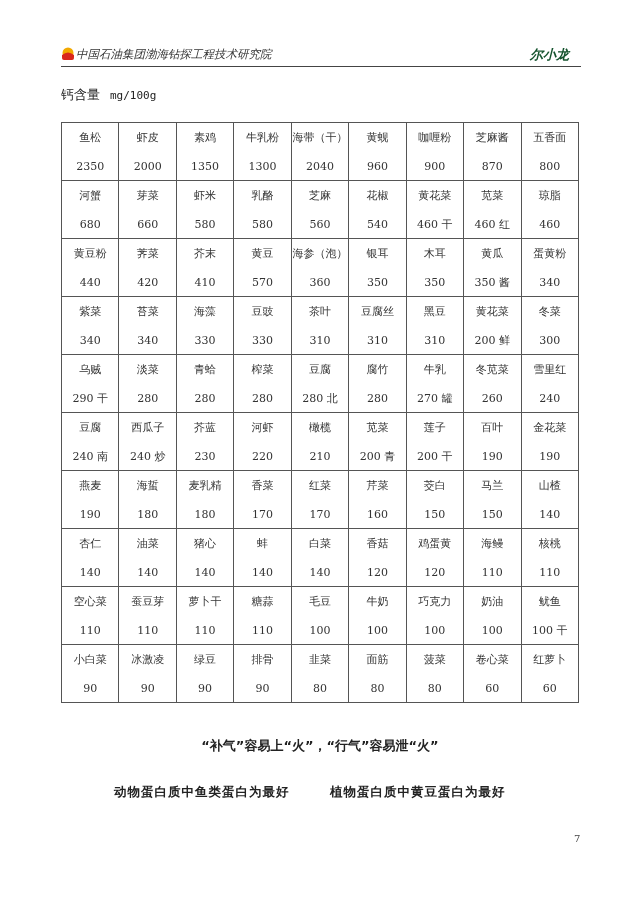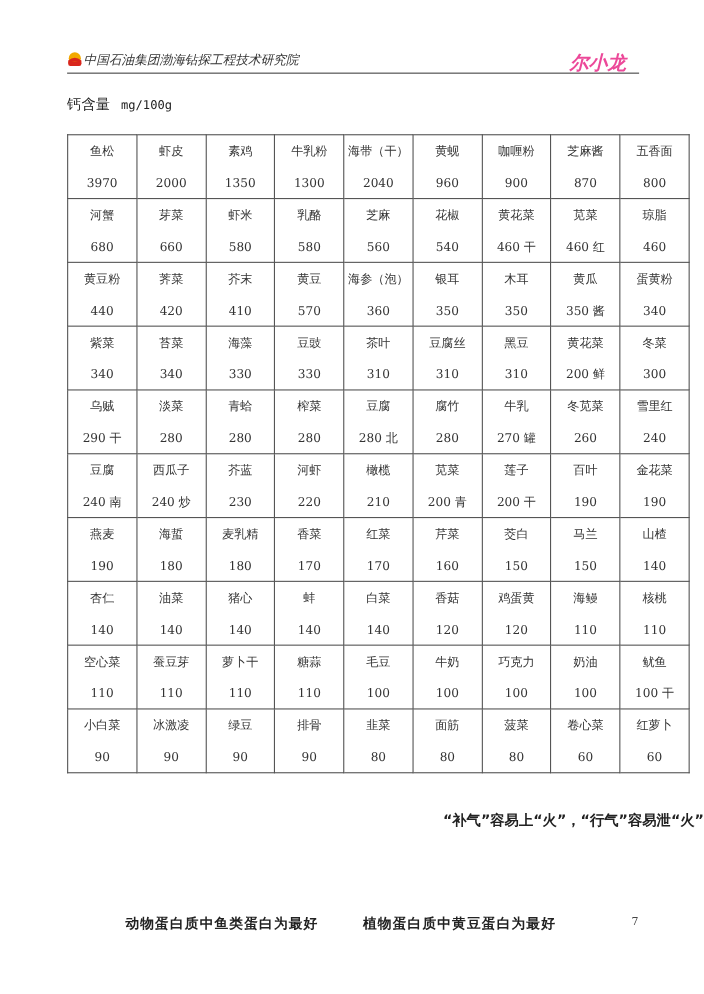--- a/index.html
+++ b/index.html
@@ -2,33 +2,33 @@
 <html><head>
 <meta charset="utf-8">
 <style>
   html, body { margin:0; padding:0; background:#ffffff; }
   body { width:640px; height:904px; position:relative; overflow:hidden;
          font-family:"DejaVu Serif", "Liberation Serif", serif; color:#222; }
   .header { position:absolute; left:61px; top:44px; width:520px; height:22px;
             border-bottom:1.5px solid #444;font-style:italic; }
   .logo { position:absolute; left:0; top:3px; width:14px; height:14px; }
   .org { position:absolute; left:15px; top:3px; font-size:11.5px; color:#333; }
-  .author { position:absolute; right:12px; top:2px; font-size:17px; font-weight:bold; color:#ec4899; }
+  .author { position:absolute; right:12px; top:2px; font-size:13px; font-weight:bold; color:#14532d; }
   .caption { position:absolute; left:61px; top:86px; font-size:13px; color:#222; }
   .caption .unit { font-family:"DejaVu Sans Mono", "Liberation Mono", monospace; font-size:11px; margin-left:10px; }
-  table.grid { position:absolute; left:61px; top:122px; width:566px; height:579px;
+  table.grid { position:absolute; left:61px; top:122px; width:518px; height:579px;
                border-collapse:collapse; table-layout:fixed; }
   table.grid td { border:1px solid #555; text-align:center; vertical-align:middle;
                   padding:0; height:57px; font-size:11px; color:#333; }
   table.grid td .name { display:block; height:18px; line-height:18px; margin-bottom:12px; }
   table.grid td .val { display:block; height:16px; line-height:16px; }
-  .slogan { position:absolute; left:0; width:640px; top:737px; text-align:right;
+  .slogan { position:absolute; left:0; width:640px; top:737px; text-align:center;
             font-size:13px; font-weight:bold; color:#222; font-family:"DejaVu Sans", sans-serif; }
   .note { position:absolute; top:784px; font-size:12.5px; font-weight:bold; color:#222;
-          letter-spacing:1px; font-family:"DejaVu Sans", sans-serif;margin-top:48px; }
+          letter-spacing:1px; font-family:"DejaVu Sans", sans-serif; }
   .note.left { left:114px; }
   .note.right { left:330px; }
   .pageno { position:absolute; left:574px; top:833px; font-size:10px; color:#444; }
 </style>
 </head>
 <body>
 
 <div class="header">
   <svg class="logo" viewBox="0 0 14 14">
     <circle cx="7" cy="6" r="5.5" fill="#f2a900"></circle>
@@ -41,21 +41,21 @@
 
 <div class="caption">
   <span>钙含量</span><span class="unit">mg/100g</span>
 </div>
 
 <table class="grid">
   <tbody id="grid-body">
       <tr>
         <td>
           <span class="name">鱼松</span>
-          <span class="val">3970</span>
+          <span class="val">2350</span>
         </td>
         <td>
           <span class="name">虾皮</span>
           <span class="val">2000</span>
         </td>
         <td>
           <span class="name">素鸡</span>
           <span class="val">1350</span>
         </td>
         <td>

